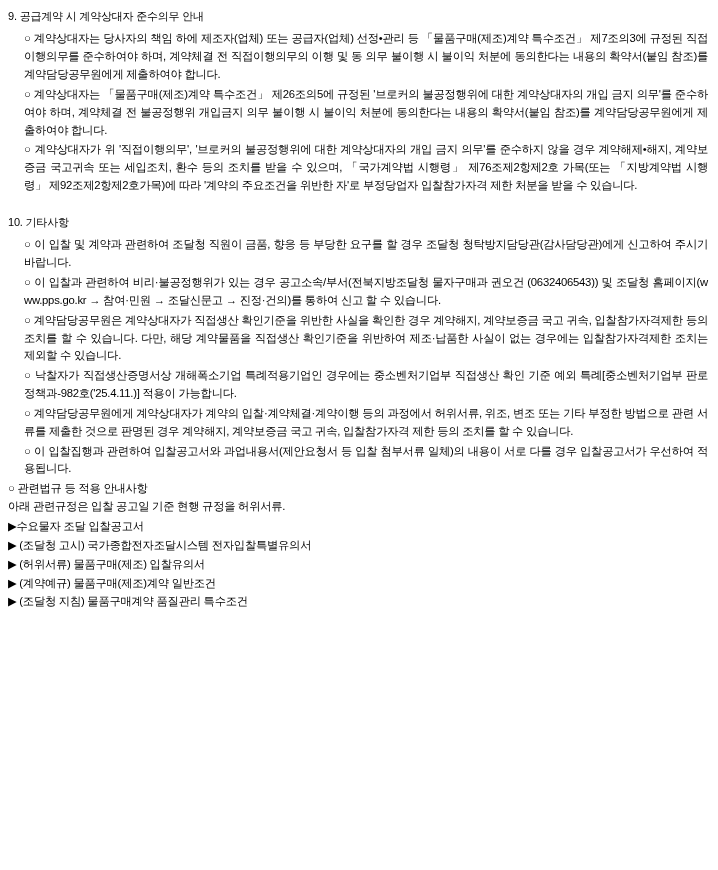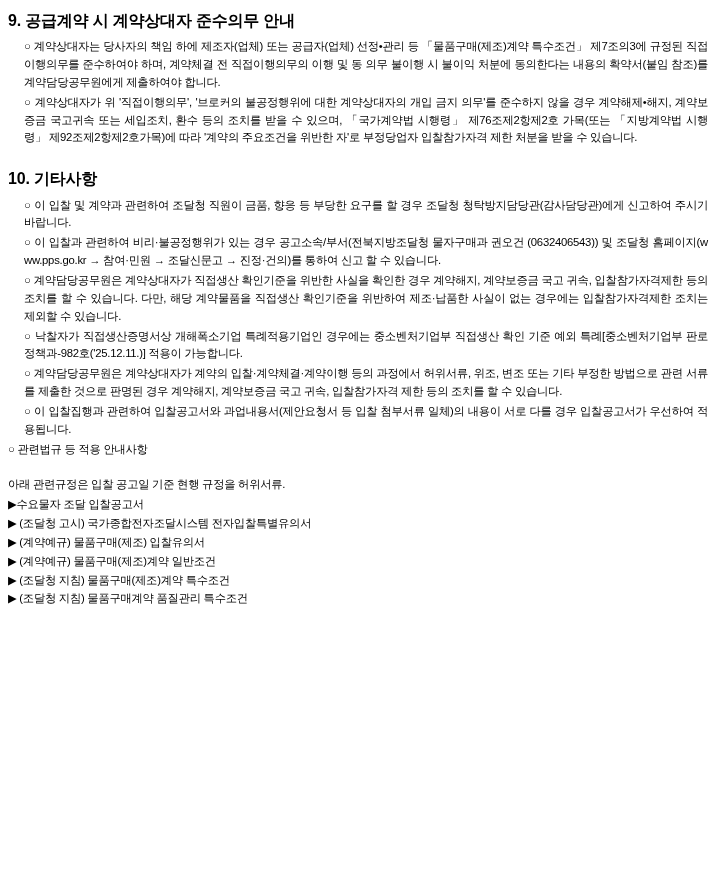--- a/index.html
+++ b/index.html
@@ -15,38 +15,38 @@
     font-size: 11.3px;
     line-height: 1.58;
     -webkit-font-smoothing: none;
   }
   .page {
     width: 718px;
     box-sizing: border-box;
     padding: 8px 10px 10px 8px;
   }
   .section-head {
-    font-size: 16px;
+    font-size: 11px;
     margin: 0 0 5px 0;
     padding: 0;
-    font-weight: bold;
+    font-weight: normal;
     letter-spacing: -0.2px;
   }
   .para {
     margin: 0 0 2px 16px;
     text-align: justify;
     text-justify: inter-ideograph;
     letter-spacing: -0.25px;
     word-break: break-all;
   }
   .spacer-lg {
     height: 17px;
   }
   .bullet-line {
-    margin: 0 0 18px 0;
+    margin: 0 0 0 0;
     text-align: justify;
     letter-spacing: -0.25px;
     word-break: break-all;
   }
   .tri-list {
     margin: 0;
     padding: 0;
   }
   .tri-item {
     margin: 0 0 1px 0;
@@ -59,41 +59,41 @@
   }
 </style>
 </head>
 <body>
 
 <div class="page">
 
   <div>
     <div class="section-head">9. 공급계약 시 계약상대자 준수의무 안내</div>
     <p class="para">○ 계약상대자는 당사자의 책임 하에 제조자(업체) 또는 공급자(업체) 선정•관리 등 「물품구매(제조)계약 특수조건」  제7조의3에 규정된 직접이행의무를 준수하여야 하며, 계약체결 전 직접이행의무의 이행 및 동 의무 불이행 시 불이익 처분에 동의한다는 내용의 확약서(붙임 참조)를 계약담당공무원에게 제출하여야 합니다.</p>
+    <p class="para">○ 계약상대자는 「물품구매(제조)계약 특수조건」  제26조의5에 규정된 '브로커의 불공정행위에 대한 계약상대자의 개입 금지 의무'를 준수하여야 하며, 계약체결 전 불공정행위 개입금지 의무 불이행 시 불이익 처분에 동의한다는 내용의 확약서(붙임 참조)를 계약담당공무원에게 제출하여야 합니다.</p>
     <p class="para">○ 계약상대자가 위 '직접이행의무', '브로커의 불공정행위에 대한 계약상대자의 개입 금지 의무'를 준수하지 않을 경우 계약해제•해지, 계약보증금 국고귀속 또는 세입조치, 환수 등의 조치를 받을 수 있으며, 「국가계약법 시행령」  제76조제2항제2호 가목(또는 「지방계약법 시행령」  제92조제2항제2호가목)에 따라 '계약의 주요조건을 위반한 자'로 부정당업자 입찰참가자격 제한 처분을 받을 수 있습니다.</p>
   </div>
 
   <div class="spacer-lg"></div>
 
   <div>
     <div class="section-head">10. 기타사항</div>
     <p class="para">○ 이 입찰 및 계약과 관련하여 조달청 직원이 금품, 향응 등 부당한 요구를 할 경우 조달청 청탁방지담당관(감사담당관)에게 신고하여 주시기 바랍니다.</p>
     <p class="para">○ 이 입찰과 관련하여 비리·불공정행위가 있는 경우 공고소속/부서(전북지방조달청 물자구매과 권오건 (0632406543)) 및 조달청 홈페이지(www.pps.go.kr → 참여·민원 → 조달신문고 → 진정·건의)를 통하여 신고 할 수 있습니다.</p>
     <p class="para">○ 계약담당공무원은 계약상대자가 직접생산 확인기준을 위반한 사실을 확인한 경우 계약해지, 계약보증금 국고 귀속, 입찰참가자격제한 등의 조치를 할 수 있습니다. 다만, 해당 계약물품을 직접생산 확인기준을 위반하여 제조·납품한 사실이 없는 경우에는 입찰참가자격제한 조치는 제외할 수 있습니다.</p>
-    <p class="para">○ 낙찰자가 직접생산증명서상 개해폭소기업 특례적용기업인 경우에는 중소벤처기업부 직접생산 확인 기준 예외 특례[중소벤처기업부 판로정책과-982호('25.12.11.)] 적용이 가능합니다.</p>
-    <p class="para">○ 계약담당공무원은 계약상대자가 계약의 입찰·계약체결·계약이행 등의 과정에서 허위서류, 위조, 변조 또는 기타 부정한 방법으로 관련 서류를 제출한 것으로 판명된 경우 계약해지, 계약보증금 국고 귀속, 입찰참가자격 제한 등의 조치를 할 수 있습니다.</p>
+    <p class="para">○ 낙찰자가 직접생산증명서상 개해폭소기업 특례적용기업인 경우에는 중소벤처기업부 직접생산 확인 기준 예외 특례[중소벤처기업부 판로정책과-982호('25.4.11.)] 적용이 가능합니다.</p>
+    <p class="para">○ 계약담당공무원에게 계약상대자가 계약의 입찰·계약체결·계약이행 등의 과정에서 허위서류, 위조, 변조 또는 기타 부정한 방법으로 관련 서류를 제출한 것으로 판명된 경우 계약해지, 계약보증금 국고 귀속, 입찰참가자격 제한 등의 조치를 할 수 있습니다.</p>
     <p class="para">○ 이 입찰집행과 관련하여 입찰공고서와 과업내용서(제안요청서 등 입찰 첨부서류 일체)의 내용이 서로 다를 경우 입찰공고서가 우선하여 적용됩니다.</p>
   </div>
 
   <div>
     <p class="bullet-line">○ 관련법규 등 적용 안내사항</p>
     <p class="plain-line">아래 관련규정은 입찰 공고일 기준 현행 규정을 허위서류.</p>
     <div class="tri-list">
       <div class="tri-item">▶수요물자 조달 입찰공고서</div>
       <div class="tri-item">▶ (조달청 고시) 국가종합전자조달시스템 전자입찰특별유의서</div>
-      <div class="tri-item">▶ (계약예규) 물품구매(제조)  입찰유의서</div>
+      <div class="tri-item">▶ (허위서류) 물품구매(제조)  입찰유의서</div>
       <div class="tri-item">▶ (계약예규) 물품구매(제조)계약 일반조건</div>
-      <div class="tri-item">▶ (조달청 지침) 물품구매(제조)계약 특수조건</div>
       <div class="tri-item">▶ (조달청 지침) 물품구매계약 품질관리 특수조건</div>
     </div>
   </div>
 
 </div>
 
 </body></html>

